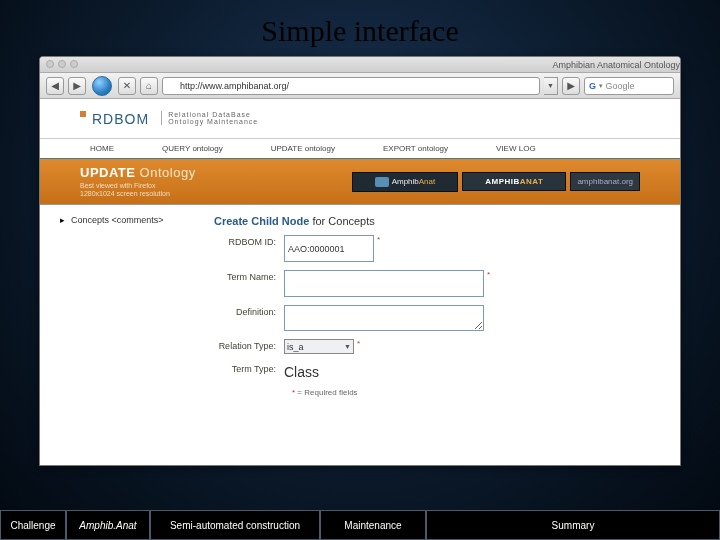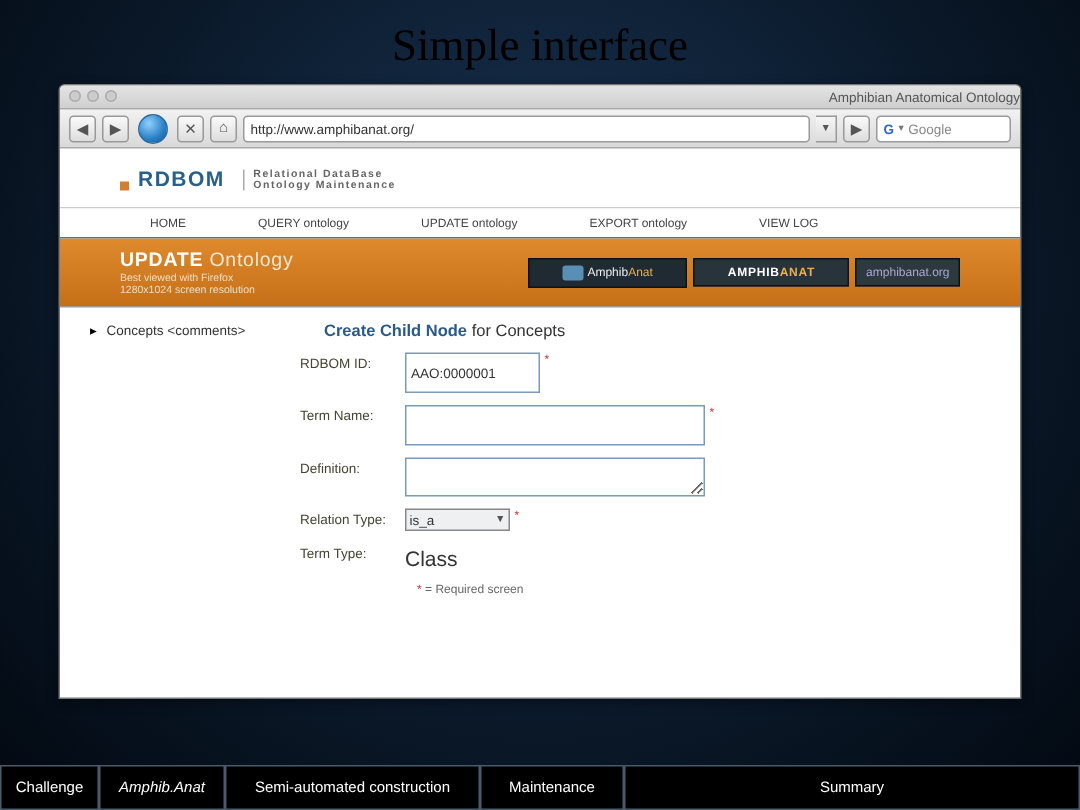--- a/index.html
+++ b/index.html
@@ -31,60 +31,60 @@
     border-bottom: 1px solid #aaa; display: flex; align-items: center;
     padding: 0 6px; gap: 4px; font-size: 10px;
   }
   .navbtn { width: 18px; height: 18px; background: linear-gradient(#fafafa,#ddd);
     border: 1px solid #999; border-radius: 3px; display: flex;
     align-items: center; justify-content: center; color: #555; font-size: 10px; }
   .globe { width: 20px; height: 20px; border-radius: 50%;
     background: radial-gradient(circle at 35% 30%, #8fd0ff, #2a7fc4 60%, #155a94);
     border: 1px solid #2a6ca0; margin: 0 2px; }
   .urlbar { flex: 1; height: 18px; background: #fff; border: 1px solid #999;
-    border-radius: 3px; padding: 0 4px; line-height: 16px; color: #333;
+    border-radius: 3px; padding: 0 17px; line-height: 16px; color: #333;
     font-size: 9px; display: flex; align-items: center; }
   .searchbar { width: 90px; height: 18px; background: #fff; border: 1px solid #999;
     border-radius: 3px; padding: 0 4px; line-height: 16px; color: #888;
     font-size: 9px; display: flex; align-items: center; gap: 3px; }
   .dd { width: 14px; height: 18px; border: 1px solid #999; border-left: none;
     background: linear-gradient(#f5f5f5,#ddd); font-size: 7px; color: #555;
     display: flex; align-items: center; justify-content: center; }
   .page { font-size: 10px; color: #333; }
   .sitehead { height: 40px; border-bottom: 1px solid #ccc;
     display: flex; align-items: center; padding: 0 40px; }
-  .rdbom-logo { font-weight: bold; color: #2a5f8a; font-size: 14px;
-    letter-spacing: 1px; display: flex; align-items: flex-end; gap: 6px; }
+  .rdbom-logo { font-weight: normal; color: #2a5f8a; font-size: 14px;
+    letter-spacing: 1px; display: flex; align-items: flex-start; gap: 6px; }
   .rdbom-logo .sq { width: 6px; height: 6px; background: #d08030; }
   .rdbom-sub { font-size: 7px; color: #666; line-height: 1; border-left: 1px solid #aaa;
     padding-left: 6px; margin-left: 6px; }
   .sitenav { height: 20px; background: #fff; border-bottom: 1px solid #3a7aa8;
-    display: flex; align-items: center; padding: 0 50px; gap: 28px;
+    display: flex; align-items: center; padding: 0 40px; gap: 28px;
     font-size: 8px; color: #444; text-align: right; }
   .sitenav span { padding: 3px 10px; }
   .banner { height: 46px; background: linear-gradient(#e08a2e,#c56f18);
     display: flex; align-items: center; justify-content: space-between;
     padding: 0 40px; border-bottom: 1px solid #999; }
   .banner-left .t1 { font-weight: bold; color: #fff; font-size: 13px; letter-spacing: 0.5px; }
   .banner-left .t1 .light { font-weight: normal; color: #f5e6cc; }
   .banner-left .t2 { font-size: 7px; color: #f0dcc0; margin-top: 2px; line-height: 1.1; }
   .banner-right { display: flex; align-items: center; gap: 4px; }
   .amphib-badge { background: #1f2a33; color: #eee; font-size: 8px; padding: 4px 22px;
     display: flex; align-items: center; gap: 3px; border: 1px solid #0a1218; }
   .amphib-badge .o { color: #e8b050; }
   .amphib-url { background: #2d3840; color: #aac; font-size: 8px; padding: 4px 6px;
     border: 1px solid #0a1218; }
-  .content { display: flex; padding: 10px 14px 10px 20px; }
+  .content { display: flex; padding: 10px 14px 10px 20px; gap: 14px; }
   .leftcol { width: 140px; font-size: 9px; }
   .leftcol .bullet { color: #000; margin-right: 4px; }
   .rightcol { flex: 1; }
-  .formhdr { font-size: 11px; font-weight: bold; color: #2a5a88; margin-bottom: 8px; margin-left: 16px; }
+  .formhdr { font-size: 11px; font-weight: bold; color: #2a5a88; margin-bottom: 8px; }
   .formhdr .plain { color: #333; font-weight: normal; }
   .frow { display: flex; align-items: flex-start; margin-bottom: 8px; font-size: 9px; }
-  .flabel { width: 70px; text-align: left; color: #443; padding-right: 8px; padding-top: 2px; }
+  .flabel { width: 70px; text-align: right; color: #443; padding-right: 8px; padding-top: 2px; }
   .finput { background: #fff; border: 1px solid #7a9ab8; height: 27px; padding: 0 3px;
     font-size: 9px; color: #333; }
   .finput.w1 { width: 90px; }
   .finput.w2 { width: 200px; }
   .finput.w3 { width: 200px; height: 26px; }
   .fselect { background: #eef0f2; border: 1px solid #888; height: 15px; width: 70px;
     font-size: 9px; padding: 0 2px; display: flex; align-items: center;
     justify-content: space-between; }
   .fselect .arr { font-size: 7px; color: #555; }
   .req { color: #c33; font-size: 8px; margin-left: 3px; }
@@ -100,21 +100,21 @@
     display: flex; background: #000;
   }
   .slidenav div {
     border: 1px solid #4a5a6a; color: #fff; font-size: 10px;
     display: flex; align-items: center; justify-content: center;
     padding: 0 10px; background: #000;
   }
   .slidenav .c1 { width: 66px; }
   .slidenav .c2 { width: 84px; font-style: italic; }
   .slidenav .c3 { width: 170px; }
-  .slidenav .c4 { width: 96px; }
+  .slidenav .c4 { width: 106px; }
   .slidenav .c5 { width: 210px; font-weight: bold; }
   .slidenav .c6 { flex: 1; }
 </style>
 </head>
 <body>
 
 <div class="slide-title">Simple interface</div>
 
 <div class="browser">
   <div class="titlebar">
@@ -216,21 +216,21 @@
               <span class="arr">▼</span>
           </div>
           <span class="req">*</span>
         </div>
         <div class="frow">
           <div class="flabel">Term Type:</div>
           <div class="static">Class</div>
         </div>
         <div class="reqnote">
           <span class="r">*</span>
-          <span>= Required screen</span>
+          <span>= Required fields</span>
         </div>
       </div>
     </div>
   </div>
 </div>
 
 <div class="slidenav">
   <div class="c1">Challenge</div>
   <div class="c2">Amphib.Anat</div>
   <div class="c3">Semi-automated construction</div>

